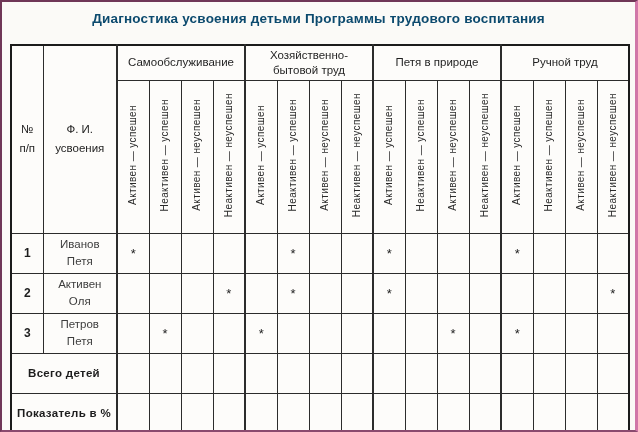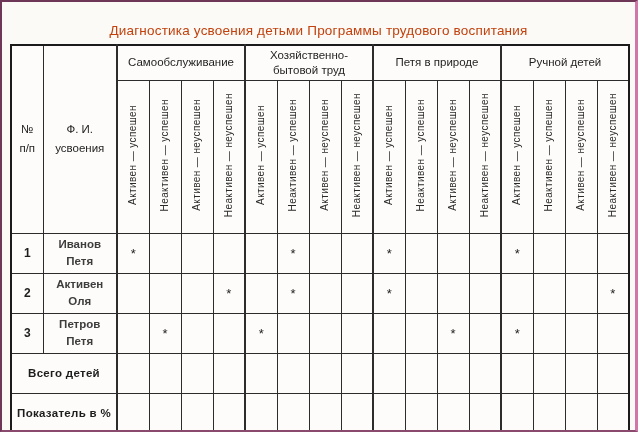--- a/index.html
+++ b/index.html
@@ -10,26 +10,26 @@
     border-style: solid;
     border-width: 2px 3px 2px 2px;
     border-color: #6f3757 #d077a8 #8a4a6e #6f3757;
     position: relative;
     font-family: "Liberation Sans", sans-serif;
     color: #1c1c1c;
     overflow: hidden;
   }
   .title {
     position: absolute;
-    top: 21px; left: 0; width: 100%;
+    top: 9px; left: 0; width: 100%;
     text-align: center;
     font-size: 13.5px;
-    font-weight: normal;
+    font-weight: bold;
     letter-spacing: 0.2px;
-    color: #c2410c;
+    color: #0c4a6e;
   }
   table.diag {
     position: absolute;
     left: 8px; top: 42px;
     width: 620px;
     table-layout: fixed;
     border-collapse: collapse;
     border: 2px solid #1b1b1b;
     background: #fdfcfa;
   }
@@ -68,21 +68,20 @@
     white-space: nowrap;
     color: #2a2a2a;
     line-height: 1;
   }
   td.num  { font-weight: bold; font-size: 12px; color: #1d1d1d; }
   td.name {
     font-size: 11.5px;
     line-height: 1.55;
     white-space: pre-line;
     color: #3d3d3d;
-    font-weight: bold;
   }
   td.mark { font-size: 13px; line-height: 1; color: #222; }
   td.sumlabel {
     font-weight: bold;
     font-size: 11.5px;
     letter-spacing: 0.3px;
     color: #1d1d1d;
   }
 </style>
 </head>
@@ -114,21 +113,21 @@
   <thead>
     <tr class="group-row" id="group-row">
       <th class="corner" rowspan="2">№
 п/п</th>
       <th class="corner" rowspan="2">Ф. И.
 усвоения</th>
 
     <th colspan="4" class="group gb">Самообслуживание</th>
         <th colspan="4" class="group gb">Хозяйственно-бытовой труд</th>
         <th colspan="4" class="group gb">Петя в природе</th>
-        <th colspan="4" class="group gb">Ручной детей</th>
+        <th colspan="4" class="group gb">Ручной труд</th>
       </tr>
     <tr class="sub-row" id="sub-row">
 
     <th class="sub gb"><span class="vtext">Активен — успешен</span></th>
         <th class="sub"><span class="vtext">Неактивен — успешен</span></th>
         <th class="sub"><span class="vtext">Активен — неуспешен</span></th>
         <th class="sub"><span class="vtext">Неактивен — неуспешен</span></th>
         <th class="sub gb"><span class="vtext">Активен — успешен</span></th>
         <th class="sub"><span class="vtext">Неактивен — успешен</span></th>
         <th class="sub"><span class="vtext">Активен — неуспешен</span></th>

